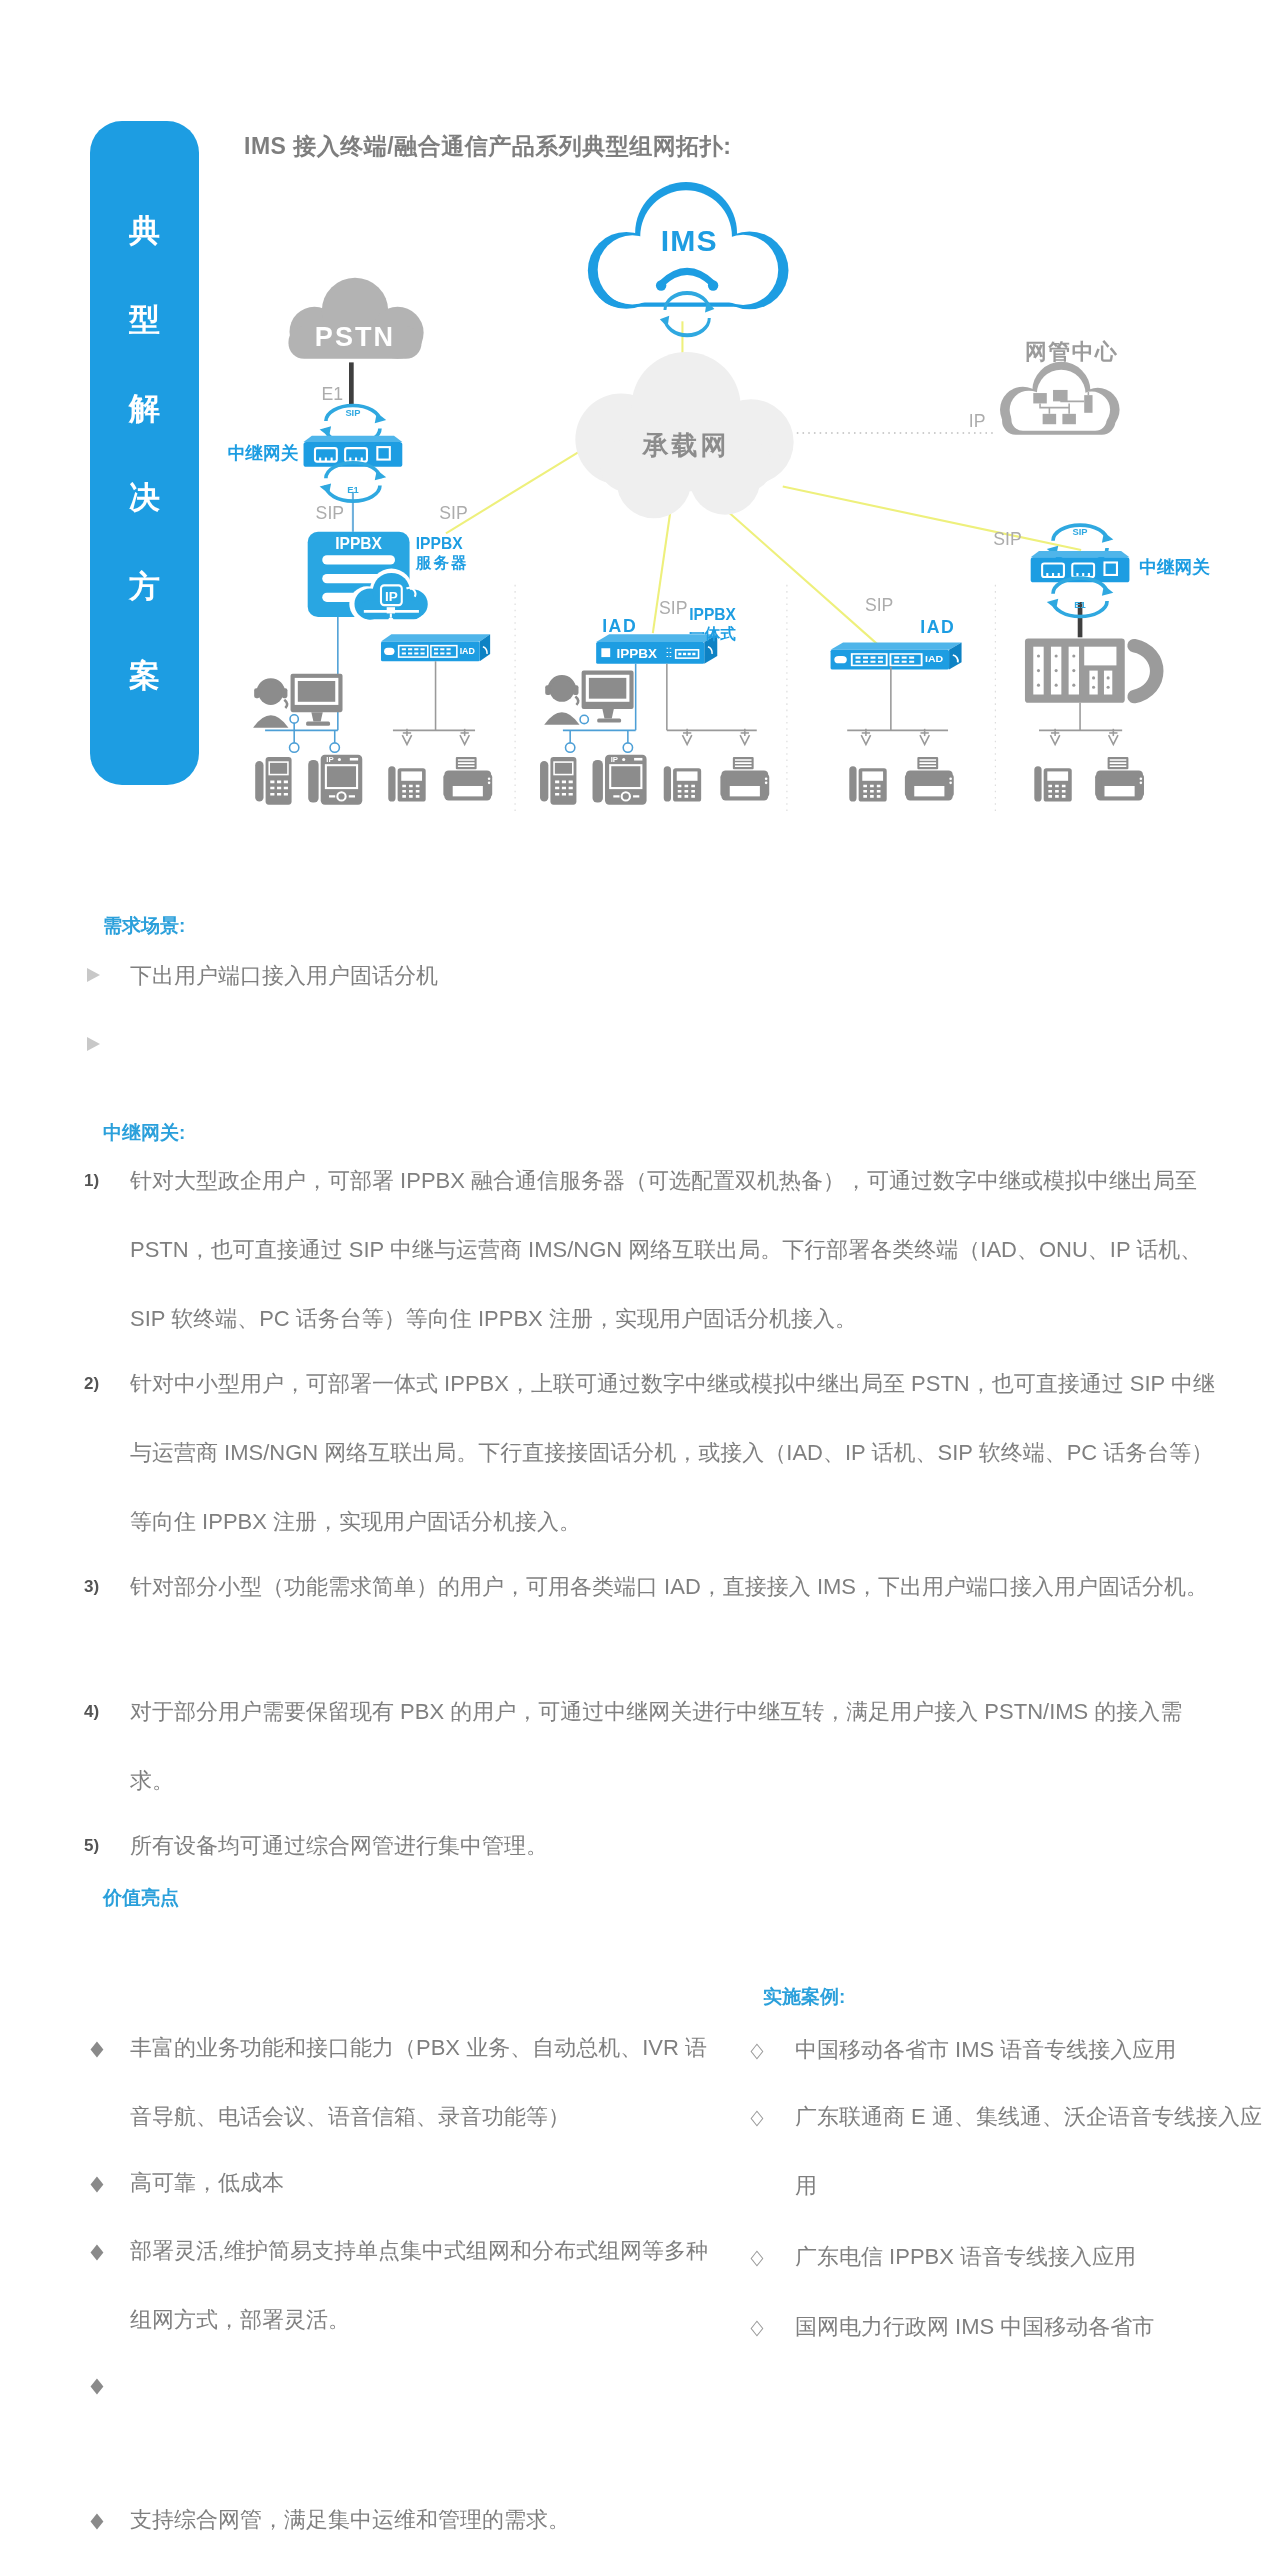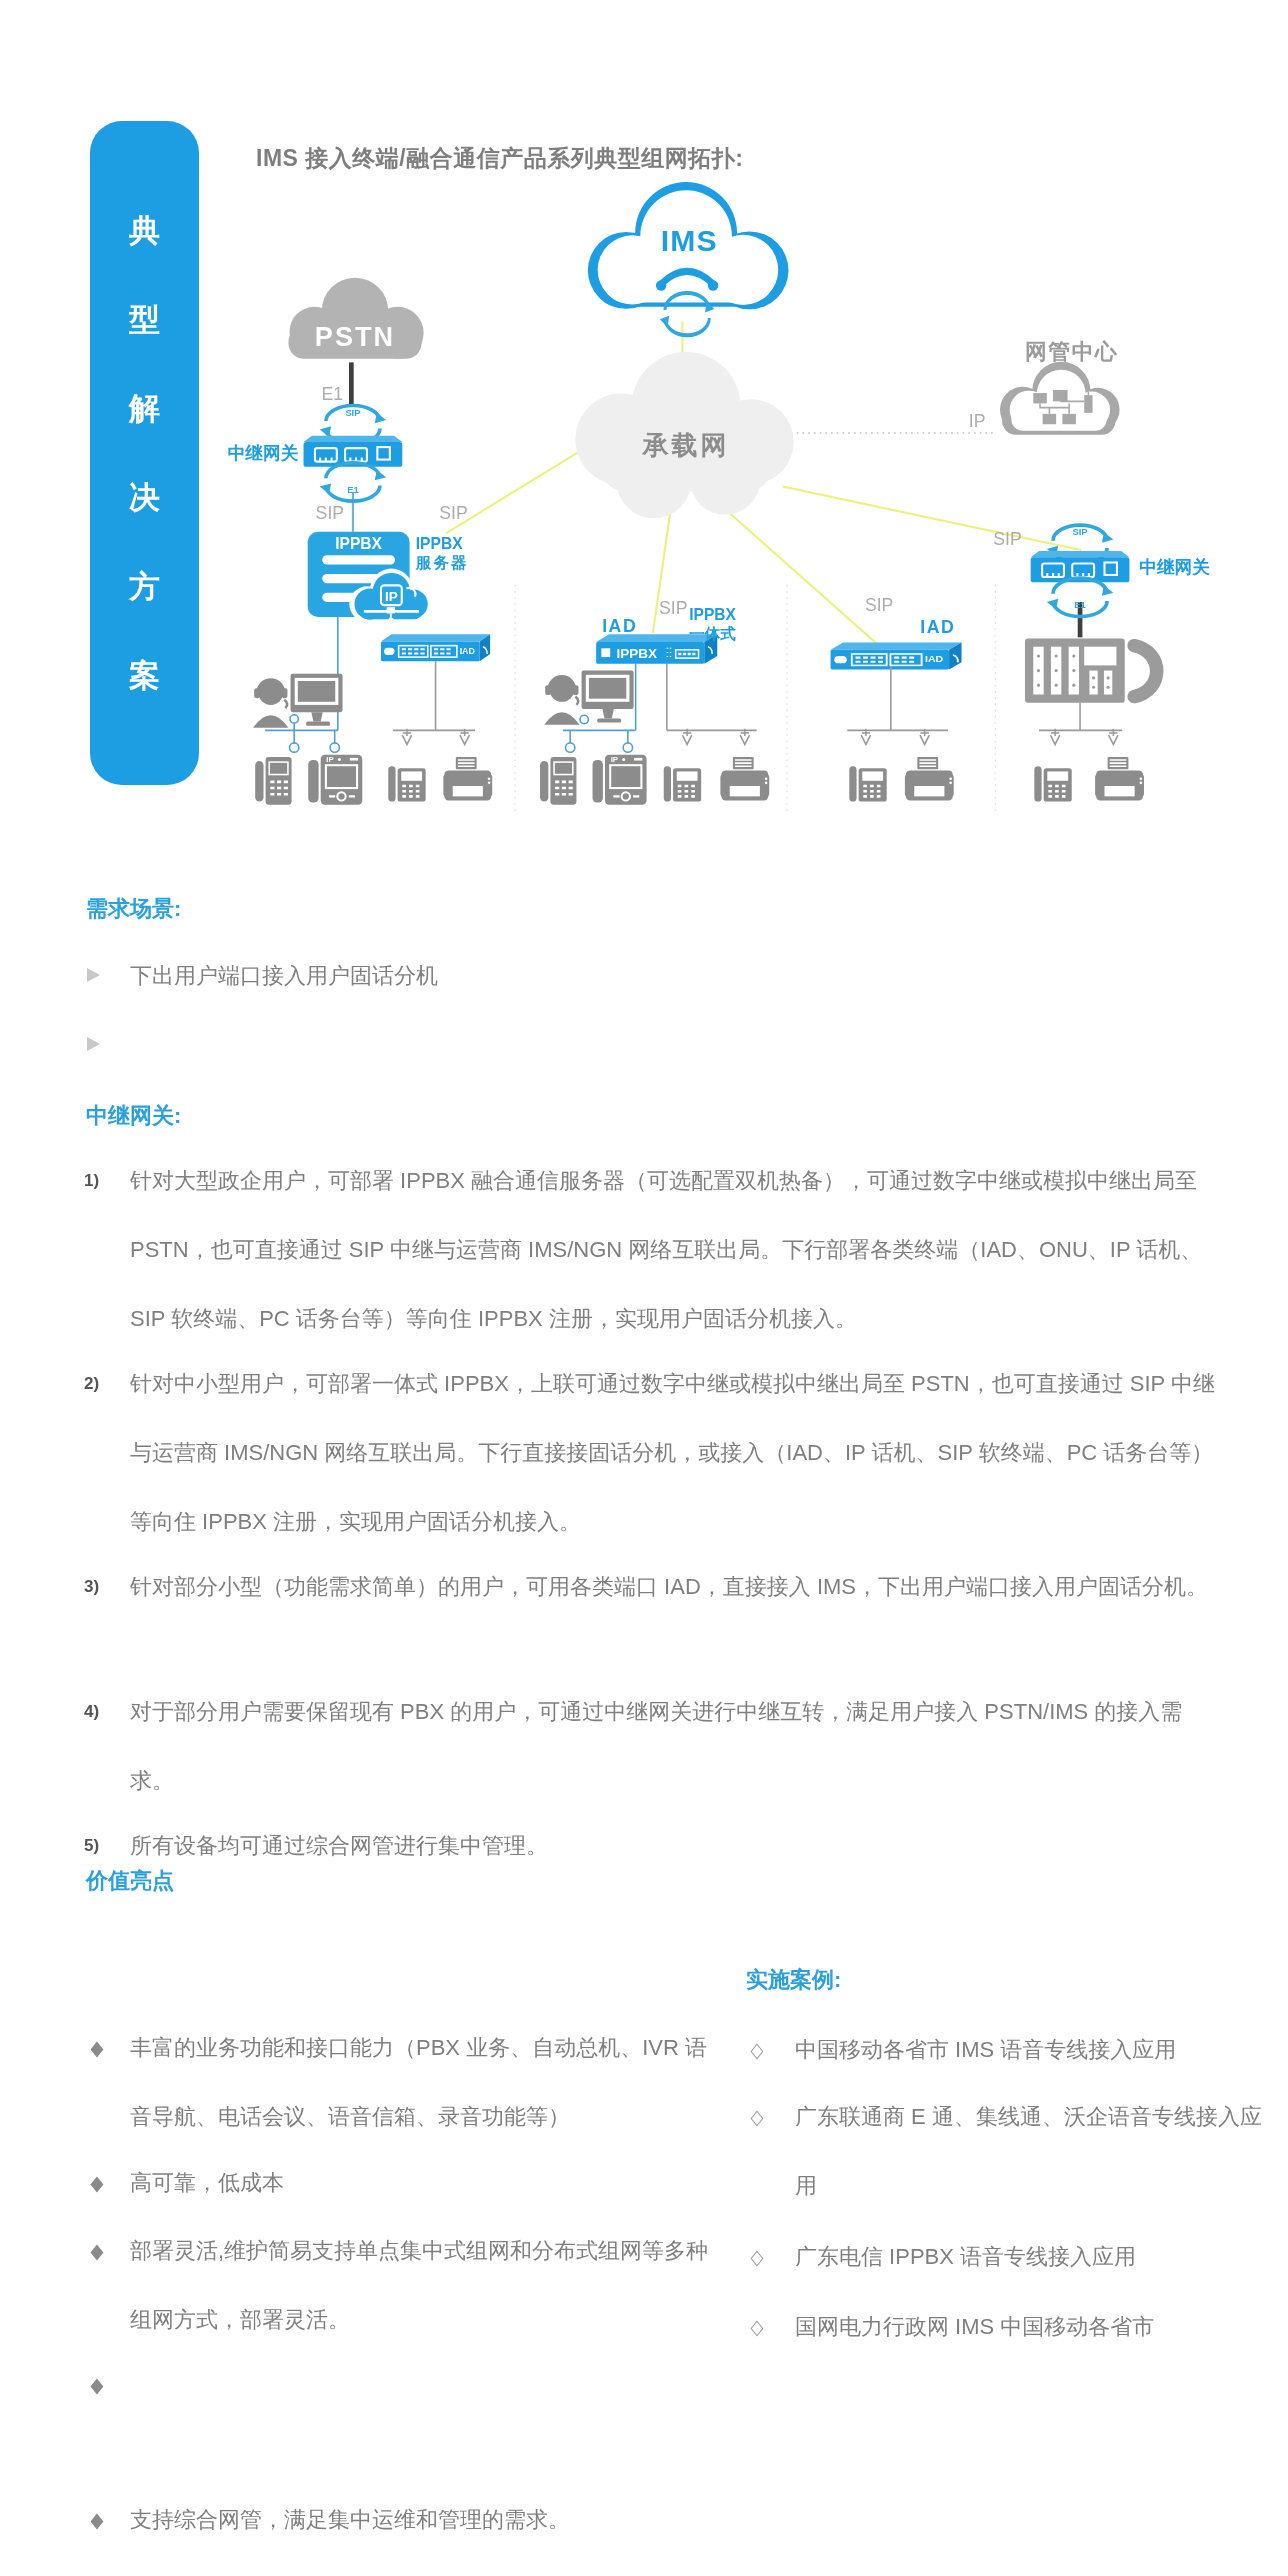--- a/index.html
+++ b/index.html
@@ -6,39 +6,39 @@
   body{font-family:"Liberation Sans","DejaVu Sans",sans-serif;}
   .page{position:relative;width:1289px;height:2576px;background:#fff;overflow:hidden;}
 
   
   .sidebar{position:absolute;left:90px;top:121px;width:109px;height:664px;
     background:#1D9DE2;border-radius:32px;display:flex;flex-direction:column;
     align-items:center;justify-content:center;gap:58px;}
   .sidebar span{color:#fff;font-size:31px;font-weight:bold;line-height:1;}
 
   
-  .title{position:absolute;left:244px;top:131px;margin:12px;font-size:23px;font-weight:bold;
+  .title{position:absolute;left:244px;top:131px;margin:0;font-size:23px;font-weight:bold;
     color:#7E7E7E;letter-spacing:0.5px;}
 
   
   .topo{position:absolute;left:0;top:0;}
   .topo text{font-family:"Liberation Sans","DejaVu Sans",sans-serif;}
   .link-label{font-size:34px;fill:#ACACAC;}
   .dev-label{font-size:34px;fill:#1D9DE2;font-weight:bold;}
   .dev-label-s{font-size:30px;fill:#1D9DE2;font-weight:bold;}
   .white-t{fill:#fff;font-weight:bold;}
   .gray-line{stroke:#9A9A9A;stroke-width:3;fill:none;}
   .blue-line{stroke:#4D9FD6;stroke-width:3;fill:none;}
   .yellow-line{stroke:#EEF07C;stroke-width:4;fill:none;}
   .black-line{stroke:#3F3F3F;stroke-width:9;fill:none;}
   .sync{stroke:#2FA8E0;stroke-width:7;fill:none;}
   .tinyl{font-size:18px;fill:#2FA8E0;font-weight:bold;text-anchor:middle;}
 
   
-  .sec-h{position:absolute;left:86px;font-size:22px;font-weight:bold;color:#2BA0DB;line-height:69px;margin:0;}
+  .sec-h{position:absolute;left:86px;font-size:19px;font-weight:bold;color:#2BA0DB;line-height:69px;margin:17px;}
   .item{position:absolute;left:130px;width:1086px;font-size:22px;color:#7F7F7F;line-height:69px;}
   .item .num{position:absolute;left:-46px;top:0;font-size:17px;font-weight:bold;color:#545454;line-height:69px;}
   .arrow-ic{position:absolute;left:-43px;top:27px;width:0;height:0;
     border-top:7.3px solid transparent;border-bottom:7.3px solid transparent;border-left:13px solid #C8C8C8;}
   .col-val{width:592px;}
   .col-case{left:795px;width:468px;}
   .dmark{position:absolute;left:-41px;top:0;font-size:21px;color:#8A8A8A;line-height:69px;transform:scaleX(.8);}
   .cmark{position:absolute;left:-46px;top:0;font-size:21px;color:#9C9C9C;line-height:69px;transform:scaleX(.8);}
 </style>
 </head>

